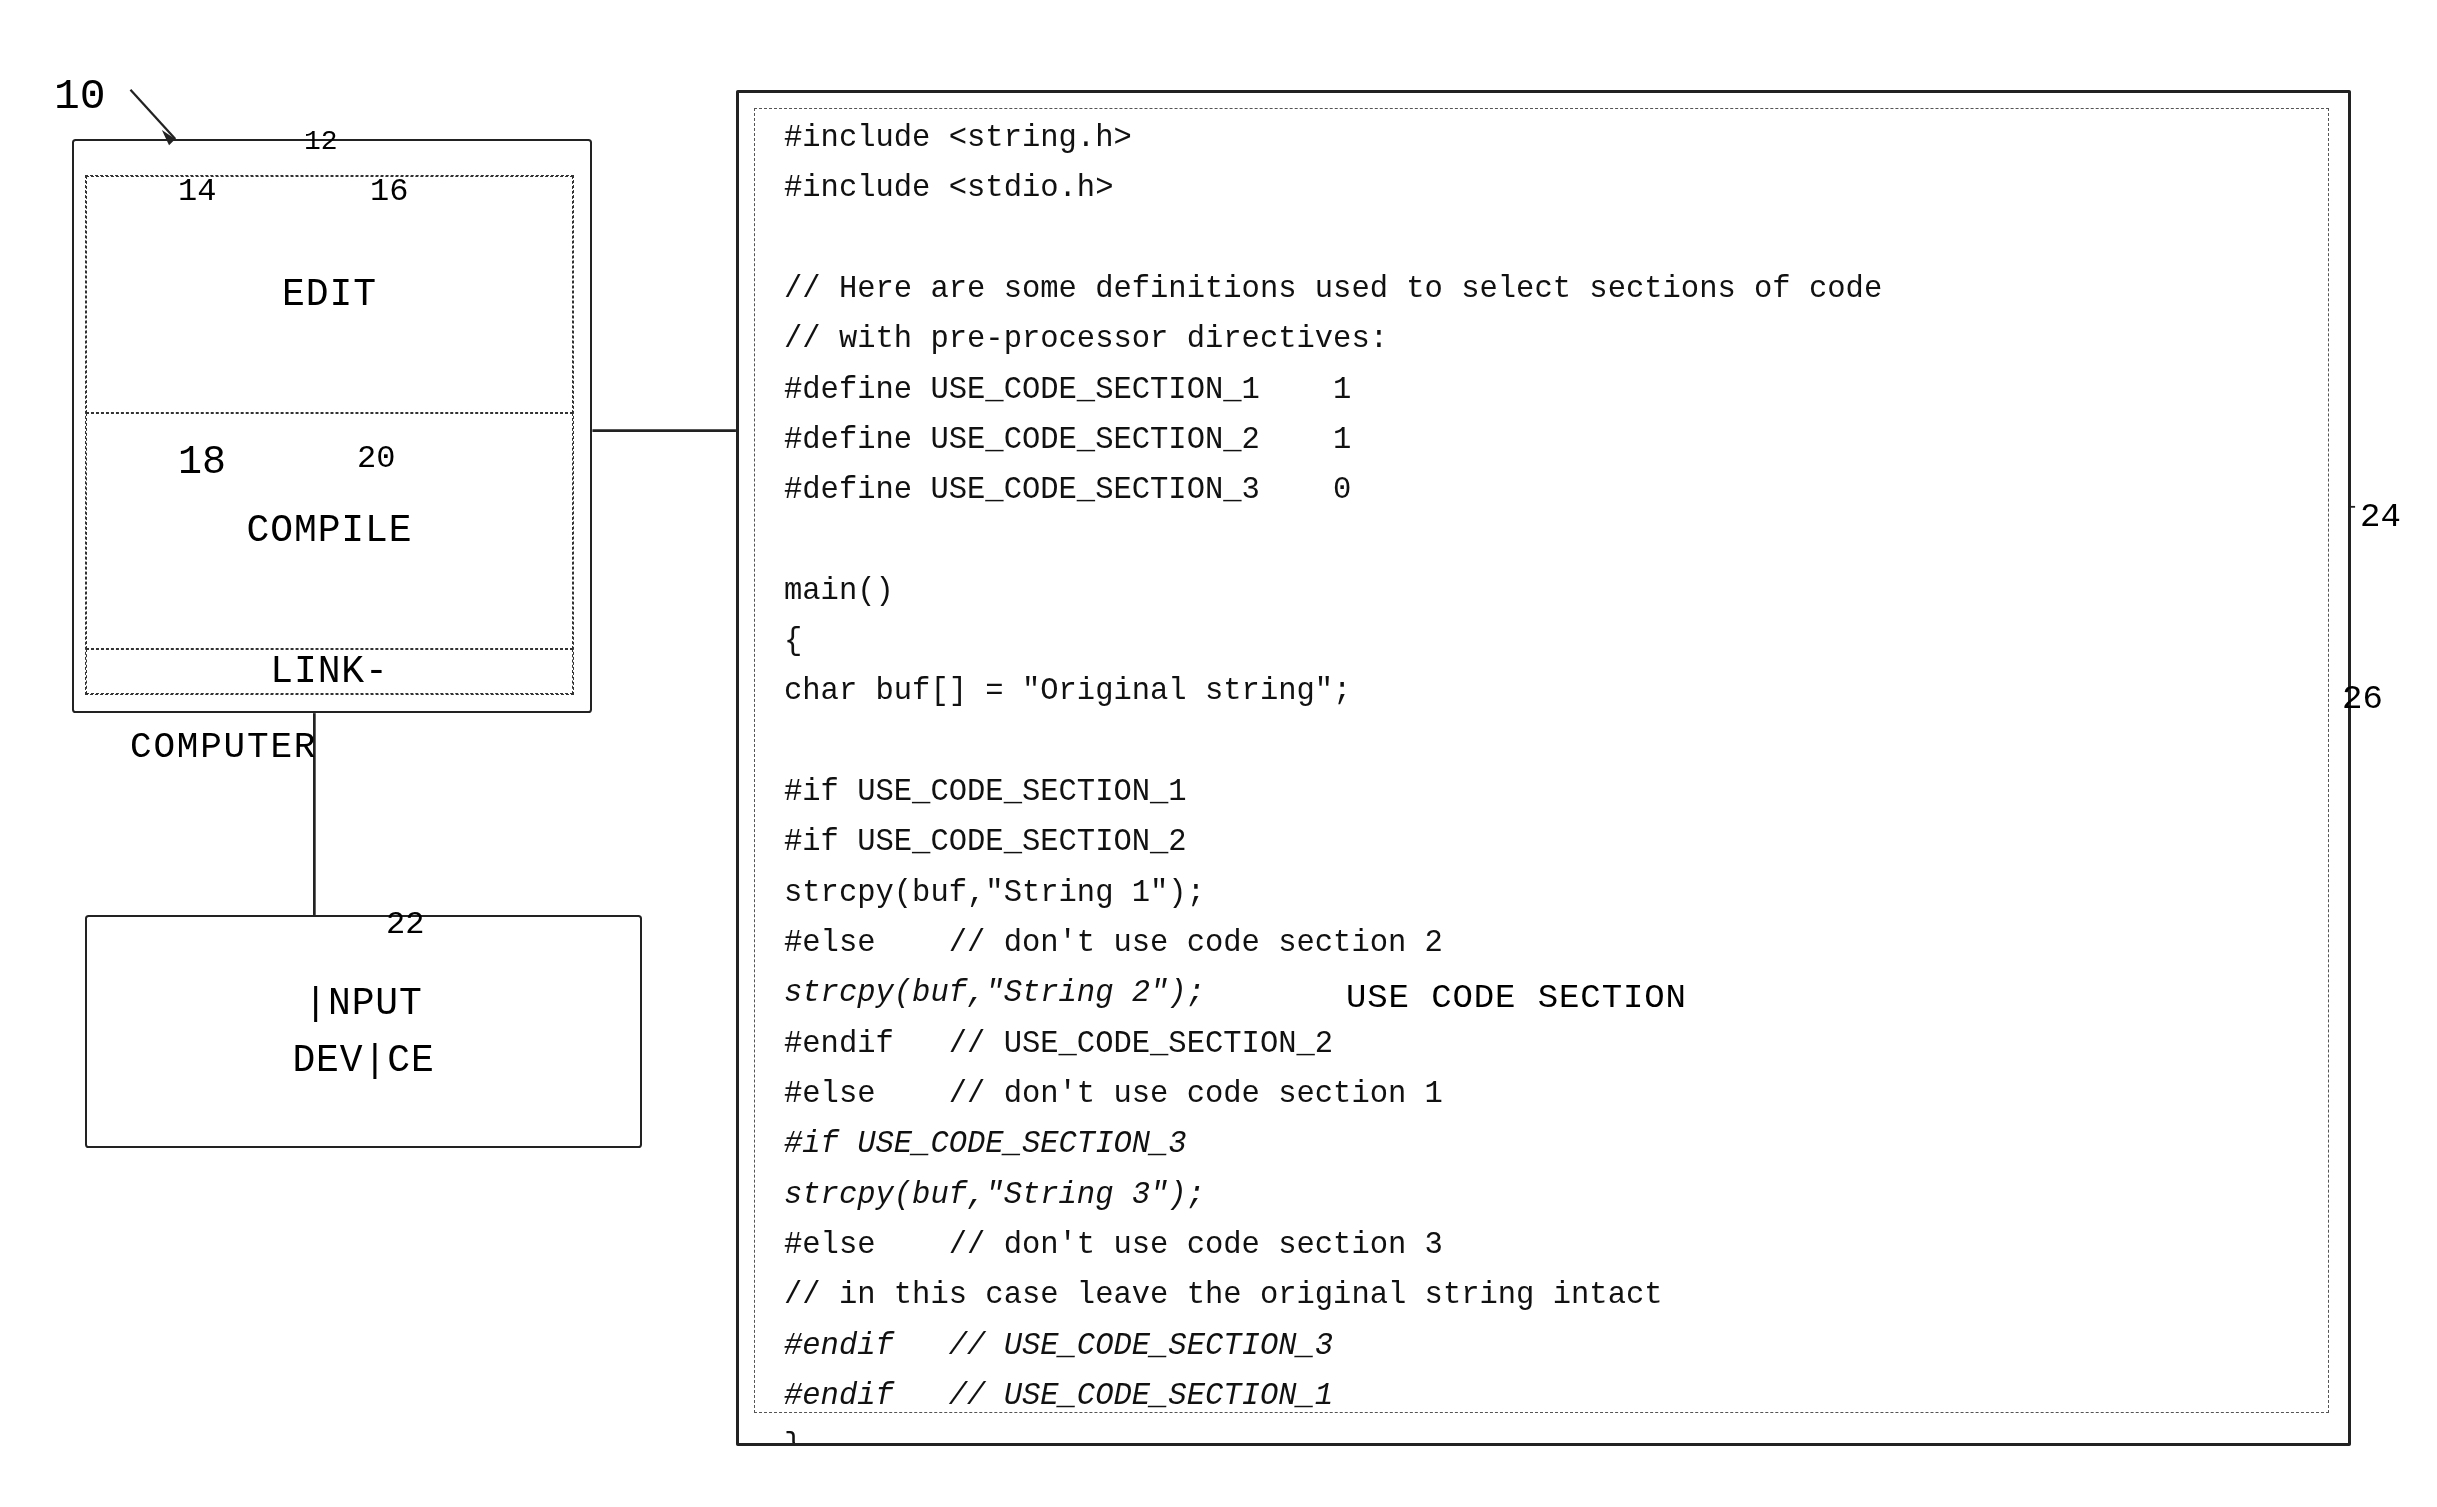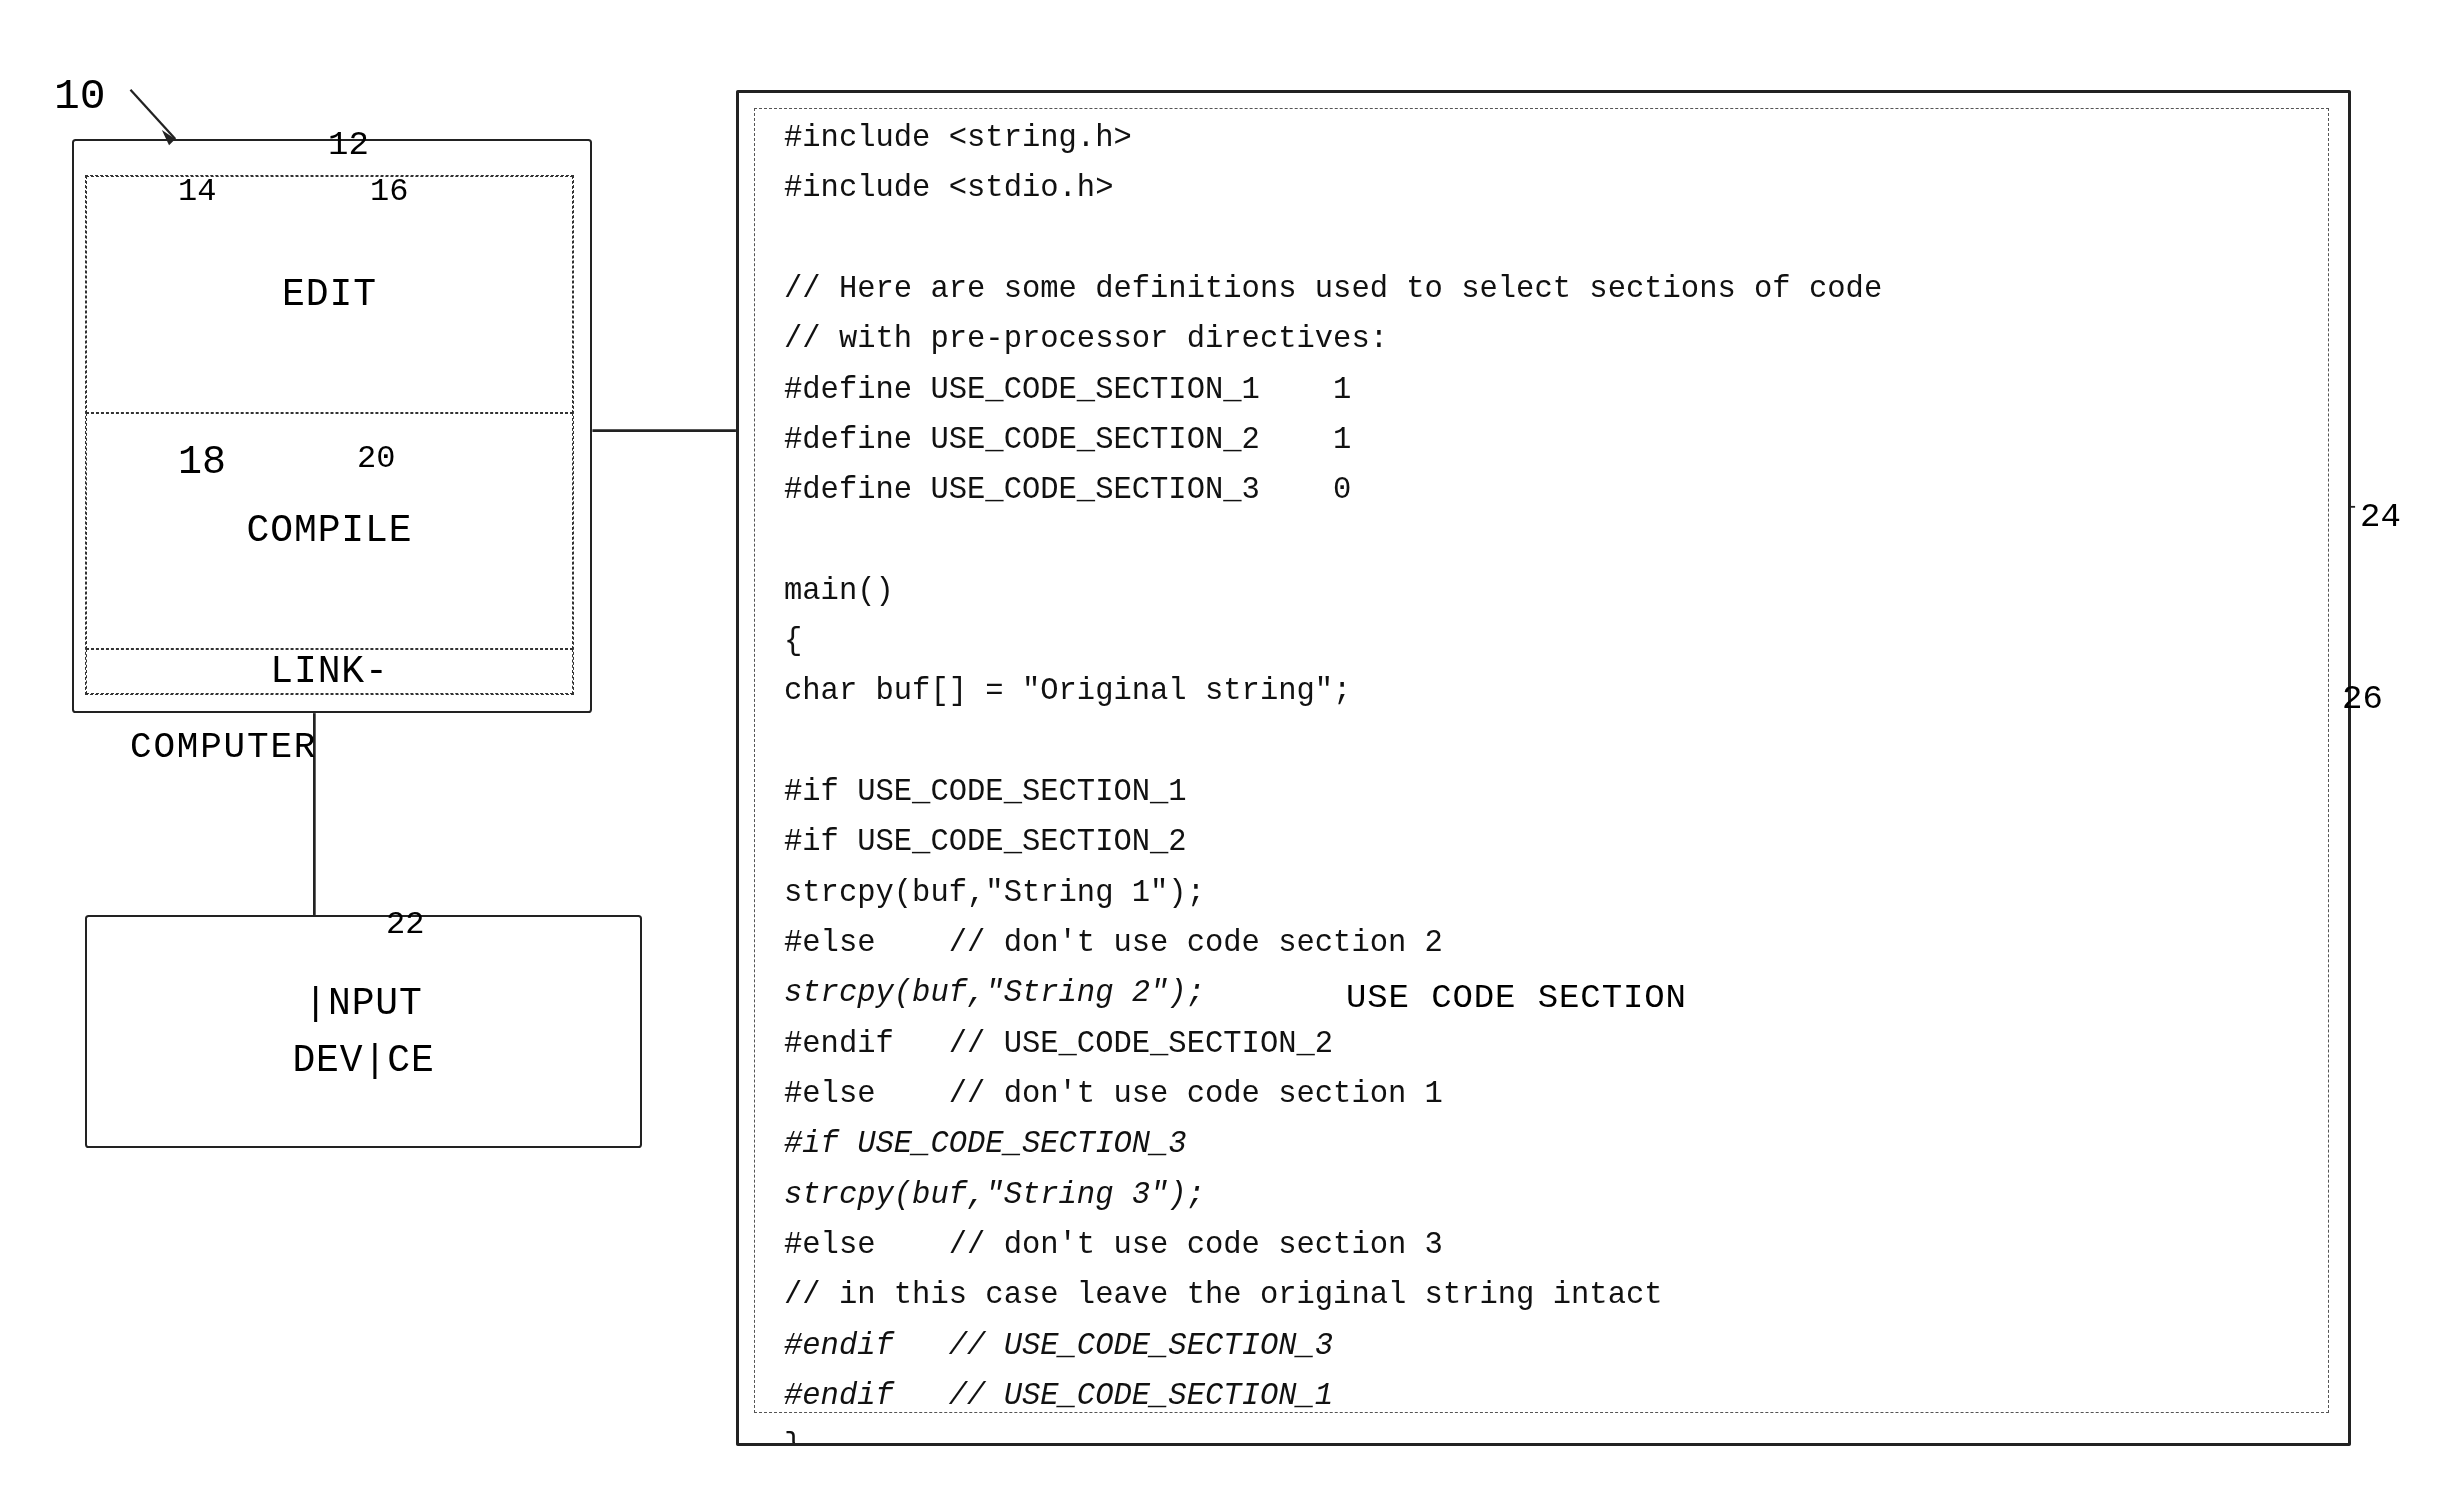--- a/index.html
+++ b/index.html
@@ -40,22 +40,22 @@
       top: 727px;
       left: 130px;
       font-size: 36px;
       letter-spacing: 1.8px;
     }
 
     
     .label-12 {
       position: absolute;
       top: 126px;
-      left: 328px;
-      font-size: 34px;
+      left: 304px;
+      font-size: 28px;
     }
 
     
     .inner-grid {
       position: absolute;
       top: 175px;
       left: 85px;
       width: 489px;
       height: 520px;
       display: grid;

